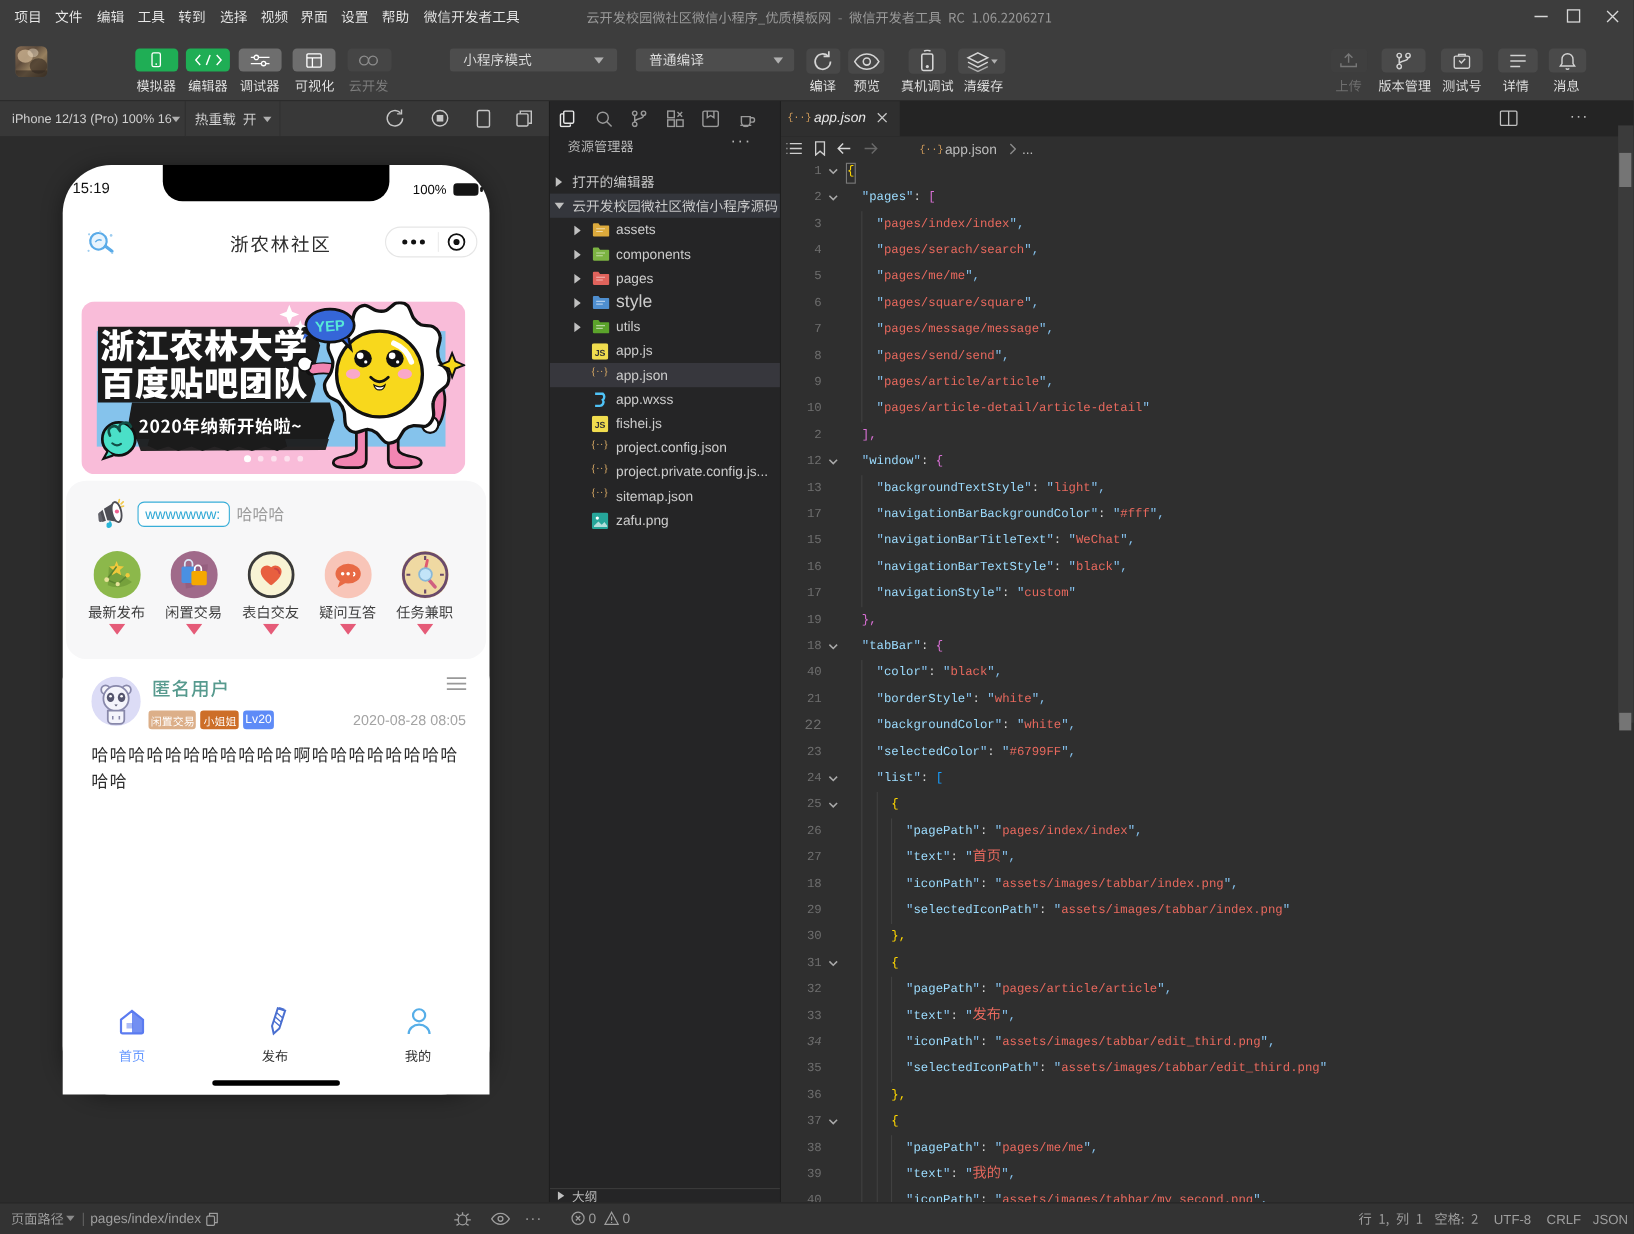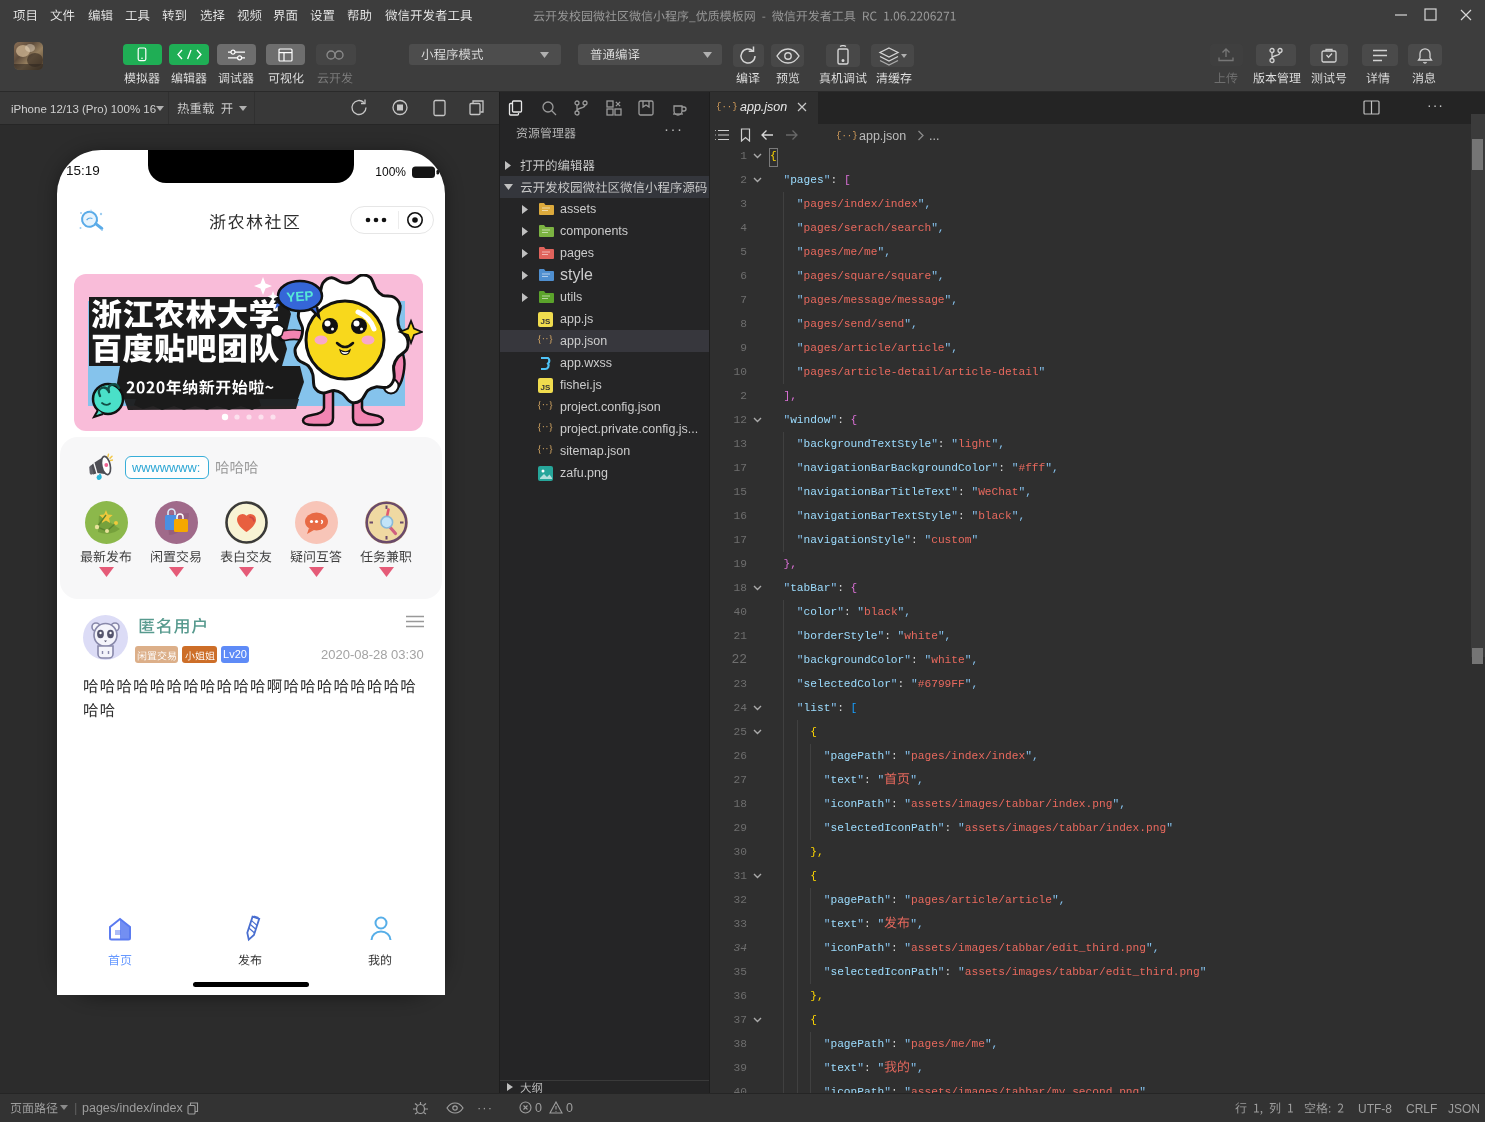--- a/index.html
+++ b/index.html
@@ -836,21 +836,21 @@
   </svg>
 <div style="position:absolute;left:182px;top:646px;width:35px;height:17px;background:#cd6e28;border-radius:3px;"></div>
 <svg style="position:absolute;left:184.5px;top:649.9px;" width="30.0" height="12.5" viewBox="0 0 3000 1250" fill="#fff">
     <g transform="translate(0,960) scale(1,-1)">
       <use href="#g30"></use>
       <use href="#g126" x="1000"></use>
       <use href="#g126" x="2000"></use>
     </g>
   </svg>
 <div style="position:absolute;left:221px;top:646px;width:28px;height:17px;background:#5e8bf7;border-radius:3px;font-size:11px;color:#fff;text-align:center;line-height:17px;">Lv20</div>
-<div style="position:absolute;left:321px;top:647px;width:105px;height:16px;font-size:13px;color:#a3a3a3;line-height:16px;white-space:nowrap;">2020-08-28 03:30</div>
+<div style="position:absolute;left:321px;top:647px;width:105px;height:16px;font-size:13px;color:#a3a3a3;line-height:16px;white-space:nowrap;">2020-08-28 08:05</div>
 <svg style="position:absolute;left:83.0px;top:677.1px;" width="332.8" height="19.4" viewBox="0 0 21471 1250" fill="#2f2f2f">
     <g transform="translate(0,960) scale(1,-1)">
       <use href="#g104"></use>
       <use href="#g104" x="1077"></use>
       <use href="#g104" x="2155"></use>
       <use href="#g104" x="3232"></use>
       <use href="#g104" x="4310"></use>
       <use href="#g104" x="5387"></use>
       <use href="#g104" x="6465"></use>
       <use href="#g104" x="7542"></use>

